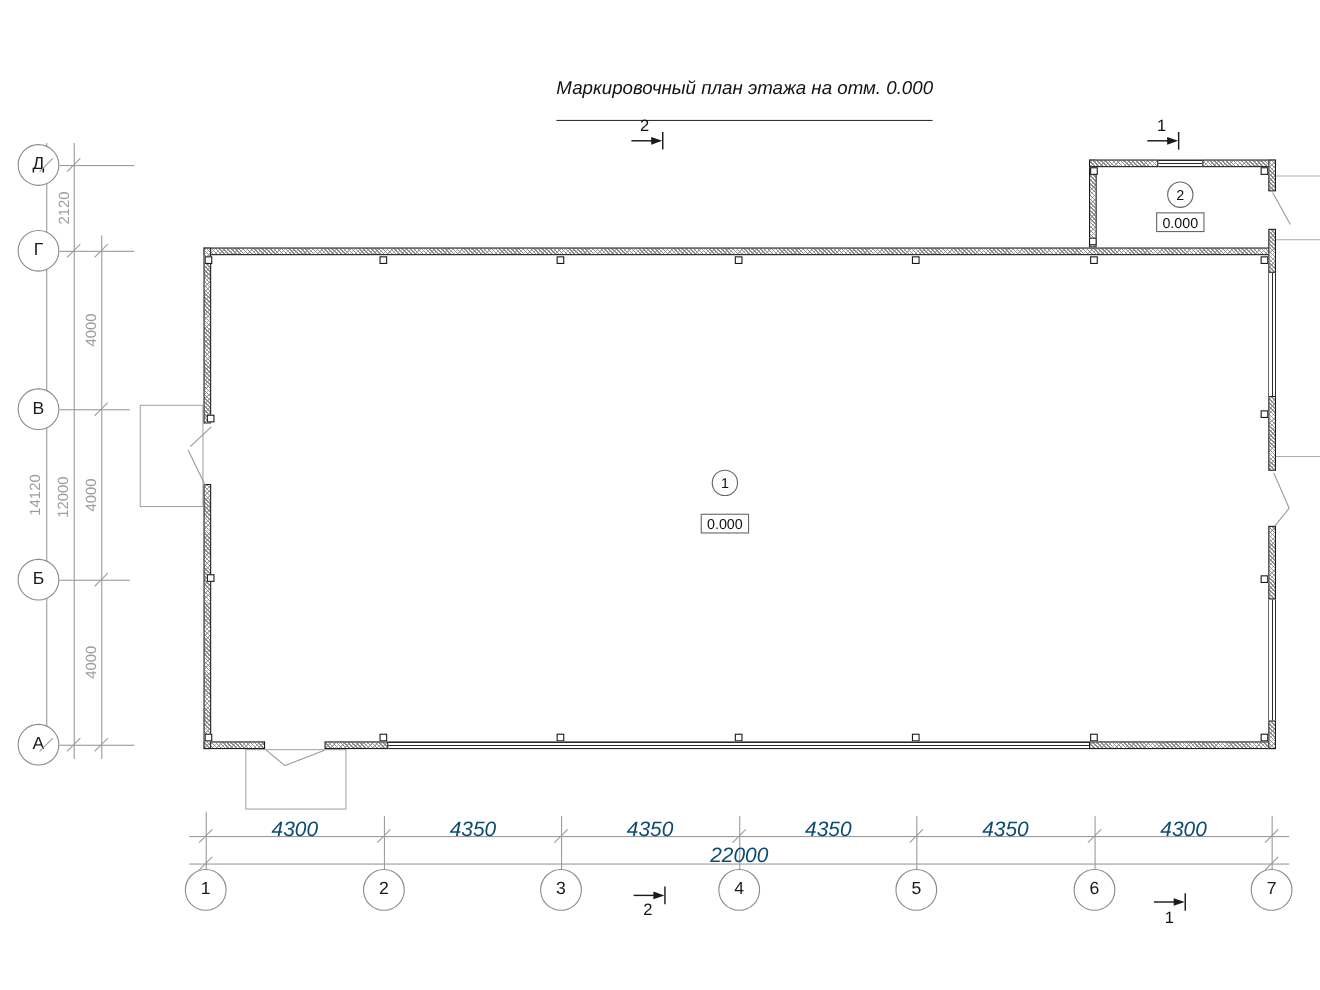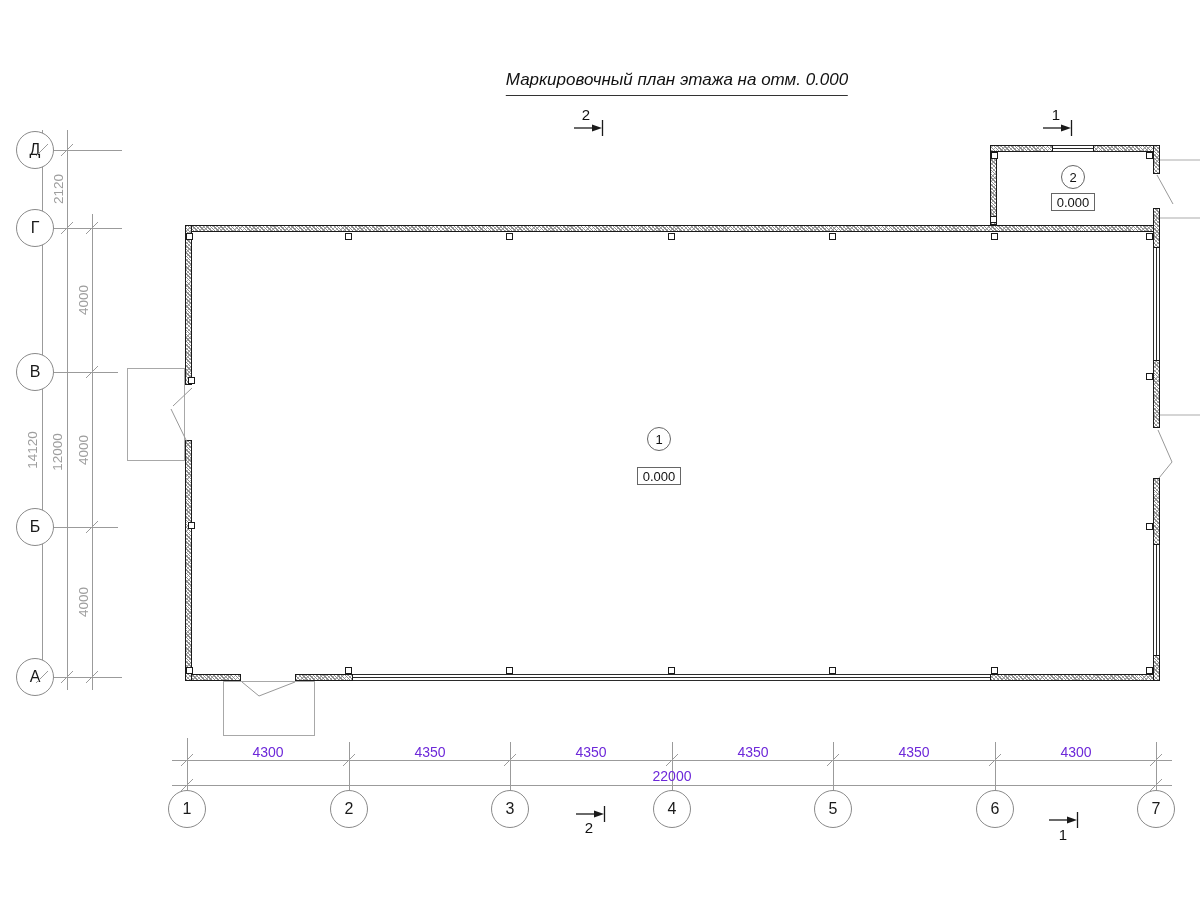--- a/index.html
+++ b/index.html
@@ -12,31 +12,31 @@
                          repeating-linear-gradient(-45deg,#b5b5b5 0 1px,transparent 1px 3px);}
   .win-h{position:absolute;box-sizing:border-box;height:7px;background:
          linear-gradient(to bottom,#2a2a2a 0 1px,transparent 1px 3px,#2a2a2a 3px 4px,transparent 4px 6px,#2a2a2a 6px 7px);}
   .win-v{position:absolute;box-sizing:border-box;width:7px;background:
          linear-gradient(to right,#2a2a2a 0 1px,transparent 1px 3px,#2a2a2a 3px 4px,transparent 4px 6px,#2a2a2a 6px 7px);}
   .colsq{position:absolute;width:7px;height:7px;box-sizing:border-box;border:1px solid #1a1a1a;background:#fff;}
   .porch{position:absolute;box-sizing:border-box;border:1px solid #a8a8a8;background:#fff;}
   .axis-circle{position:absolute;width:38px;height:38px;box-sizing:border-box;border:1px solid #8a8a8a;
         border-radius:50%;background:#fff;display:flex;align-items:center;justify-content:center;
         font-size:16px;color:#1a1a1a;z-index:3;}
-  .dim{position:absolute;color:#6d28d9;font-size:14px;white-space:nowrap;transform:translateX(-50%);}
+  .dim{position:absolute;color:#0c4a6e;font-size:19px;white-space:nowrap;transform:translateX(-50%);font-style:italic;}
   .dim-v{position:absolute;color:#9e9e9e;font-size:13.5px;white-space:nowrap;
         transform:translate(-50%,-50%) rotate(-90deg);}
   .sec-label{position:absolute;font-size:15px;color:#111;transform:translateX(-50%);}
   .room-circle{position:absolute;width:24px;height:24px;box-sizing:border-box;border:1px solid #666;
         border-radius:50%;background:#fff;display:flex;align-items:center;justify-content:center;
         font-size:13px;color:#111;}
   .elev-box{position:absolute;width:44px;height:18px;box-sizing:border-box;border:1px solid #666;background:#fff;
         display:flex;align-items:center;justify-content:center;font-size:13px;color:#111;}
   .title{position:absolute;left:677px;top:70px;transform:translateX(-50%);font-size:17px;font-style:italic;
-        color:#111;border-bottom:1px solid #333;padding-bottom:5px;white-space:nowrap;}
+        color:#111;border-bottom:1px solid #333;padding-bottom:19px;white-space:nowrap;}
   #lines{position:absolute;left:0;top:0;z-index:6;pointer-events:none;}
   .tick{stroke:#9b9b9b;stroke-width:1;}
   .swing{stroke:#999;stroke-width:1;fill:none;}
   .arrow{stroke:#1a1a1a;stroke-width:1.3;fill:none;}
   .ahead{fill:#1a1a1a;stroke:none;}
   .edge{stroke:#ababab;stroke-width:1;}
 </style>
 </head>
 <body>
 

